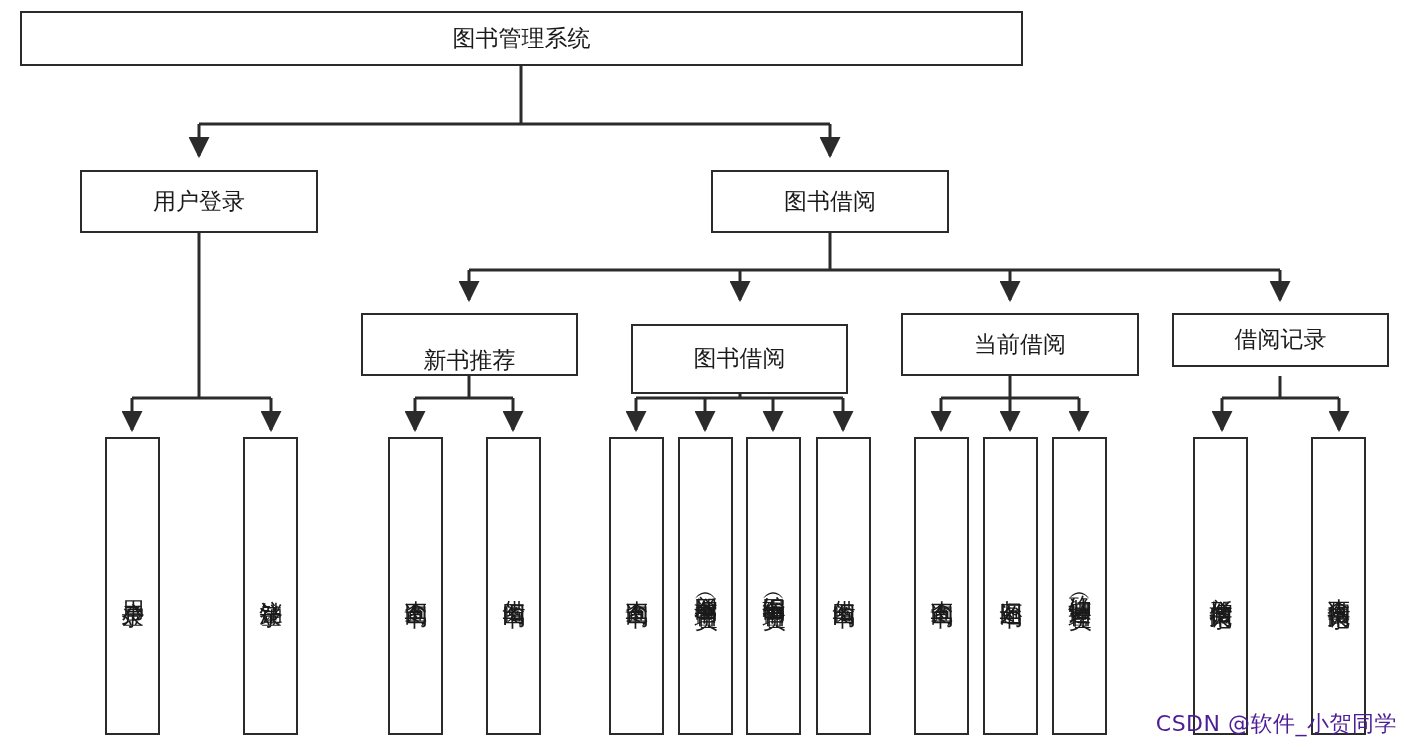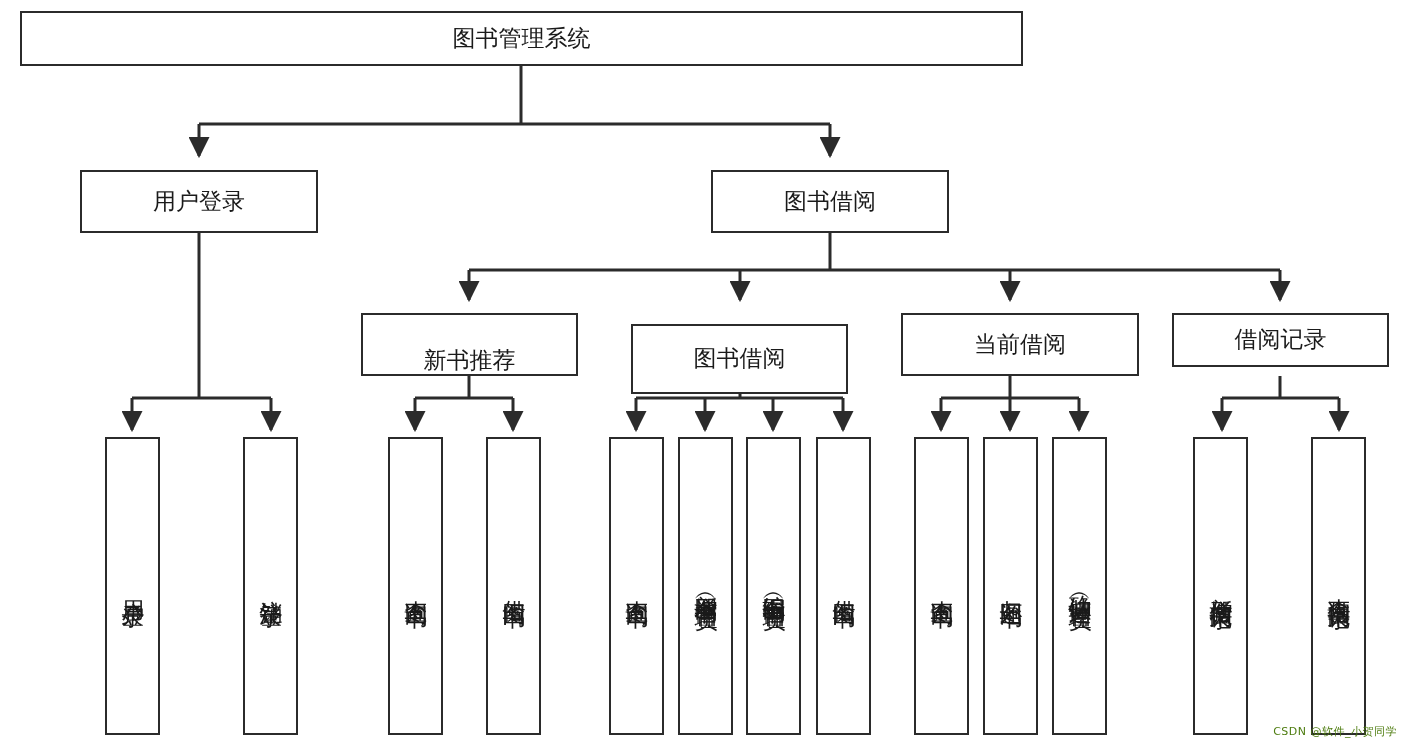--- a/index.html
+++ b/index.html
@@ -55,22 +55,22 @@
     writing-mode: vertical-rl;
     text-orientation: upright;
     font-size: 23px;
     letter-spacing: 2px;
     line-height: 1.3;
   }
   .watermark {
     position: absolute;
     right: 8px;
     bottom: 8px;
-    font-size: 11px;
-    color: #4d7c0f;
+    font-size: 22px;
+    color: #4c1d95;
     letter-spacing: 0.5px;
     white-space: nowrap;
   }
 </style>
 </head>
 <body>
 
 <div id="canvas">
 
   <svg class="edges" viewBox="0 0 1405 747">

